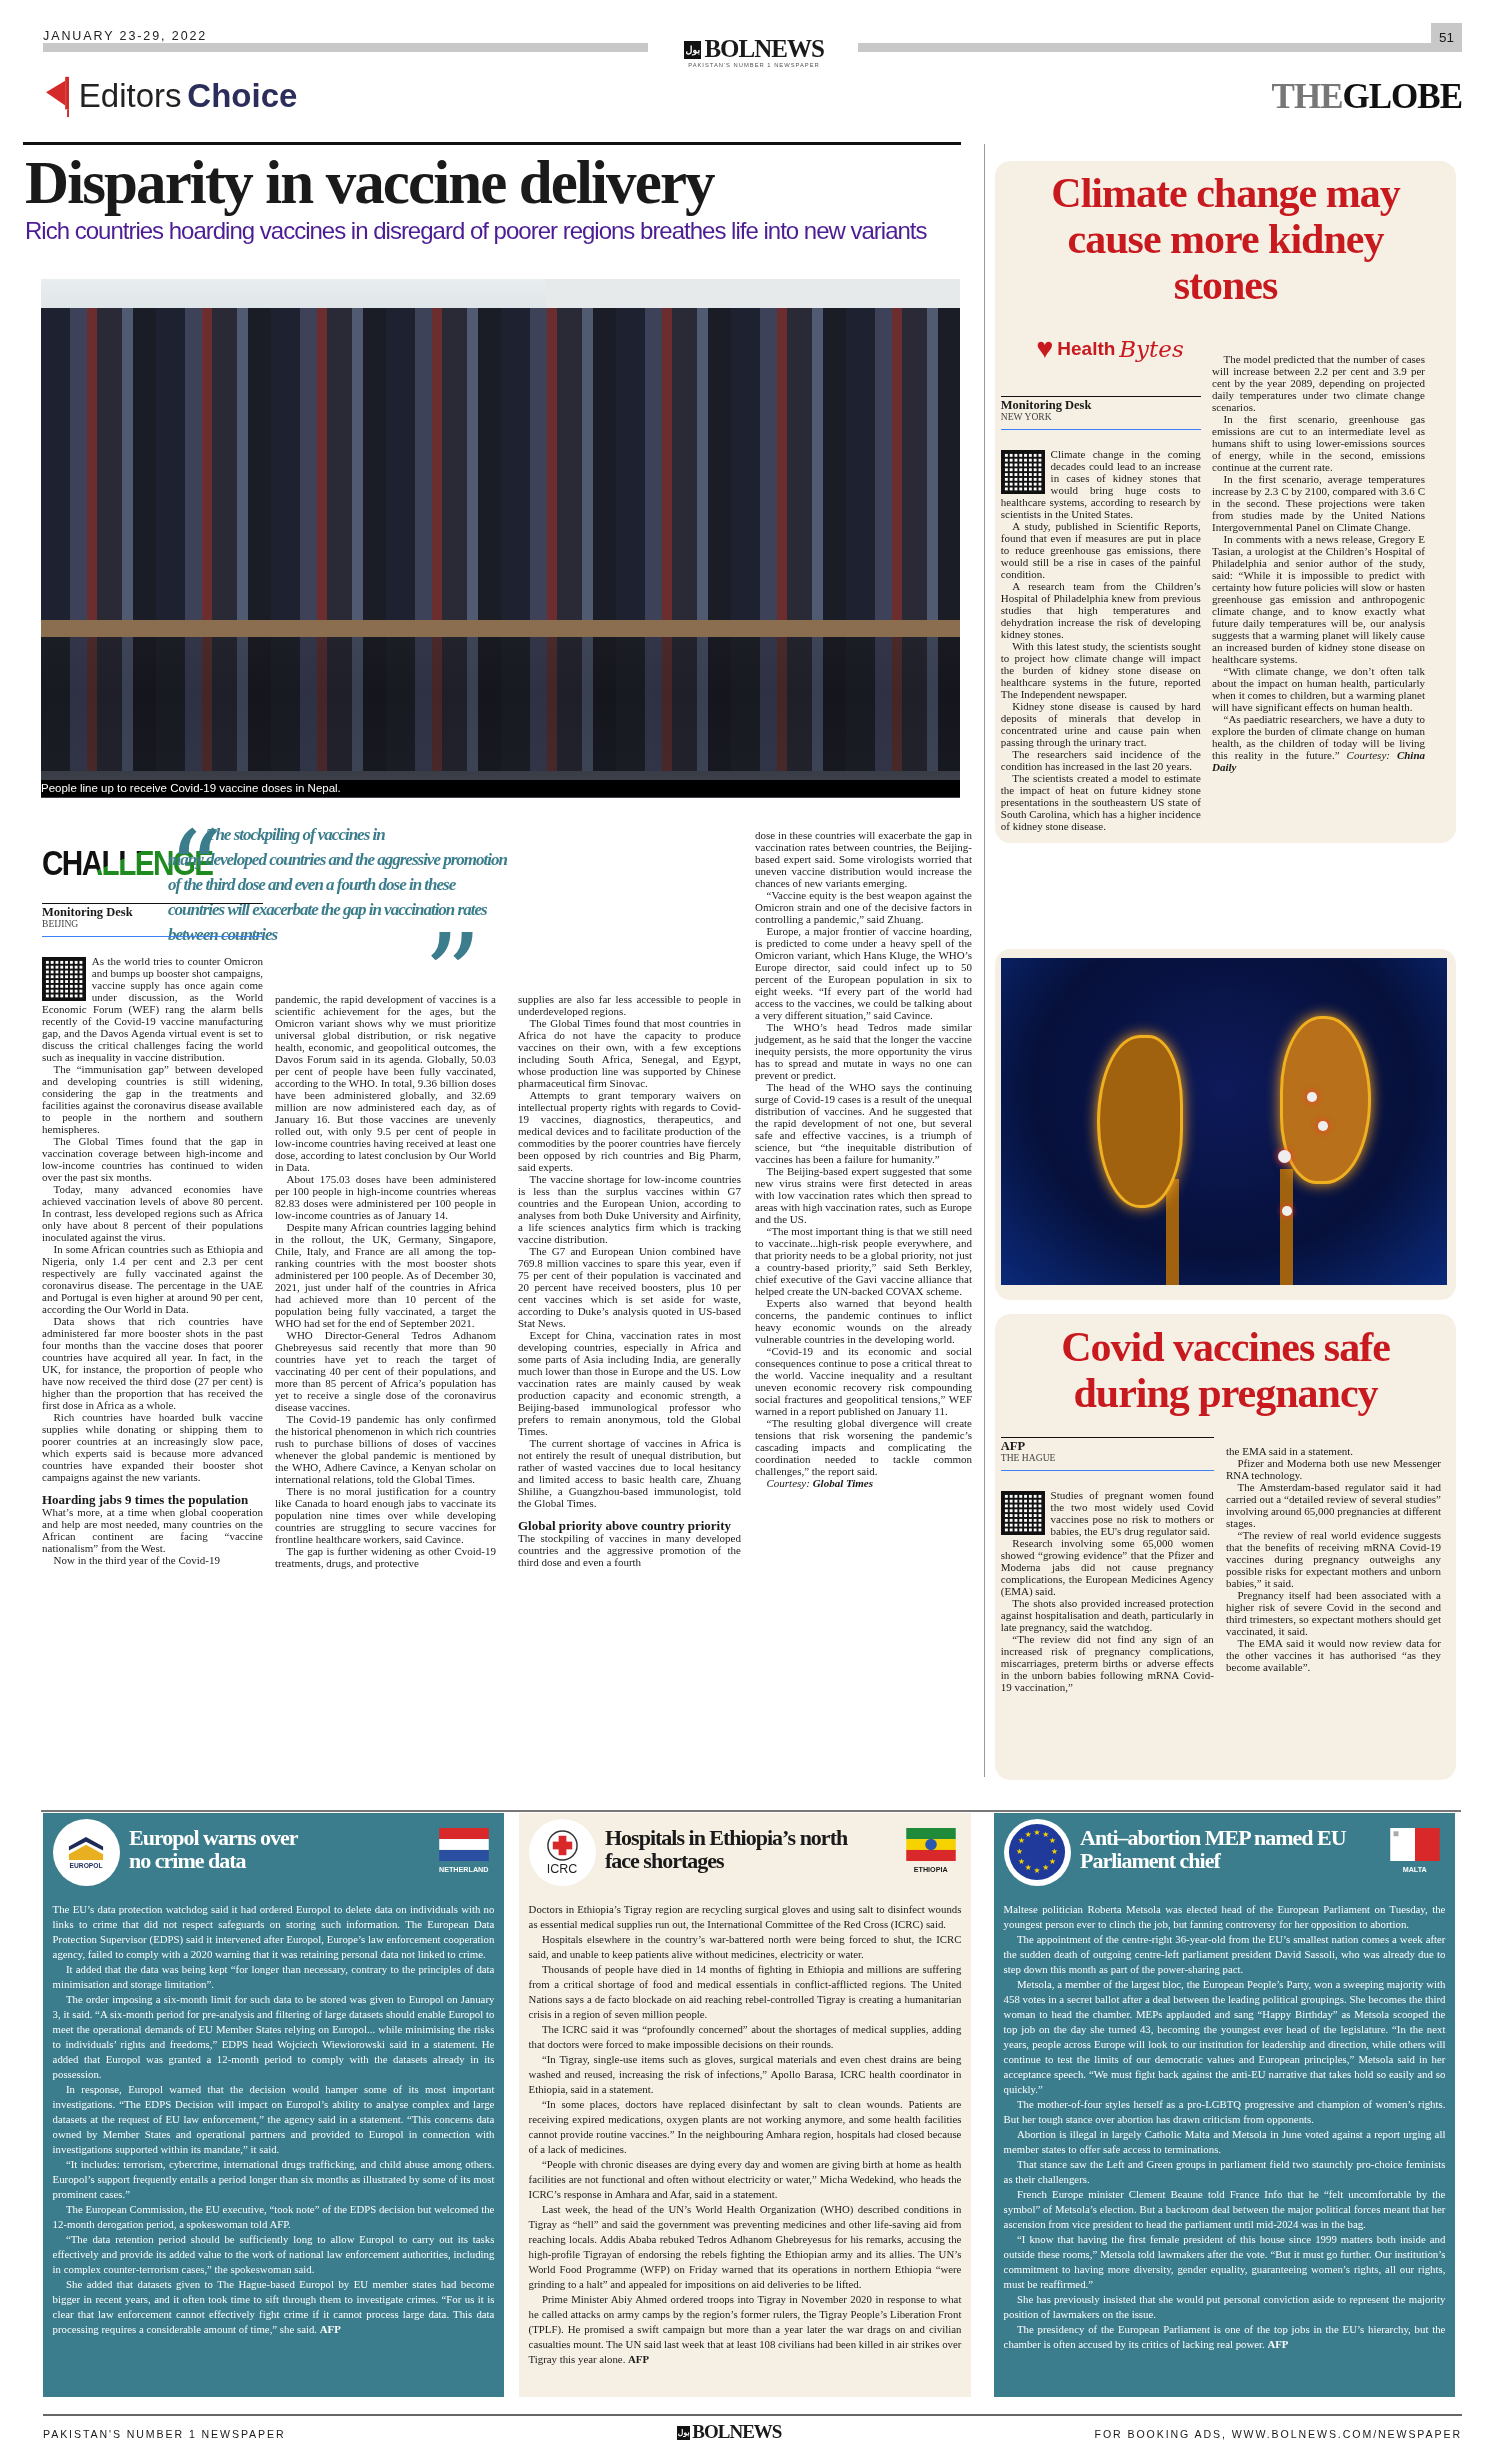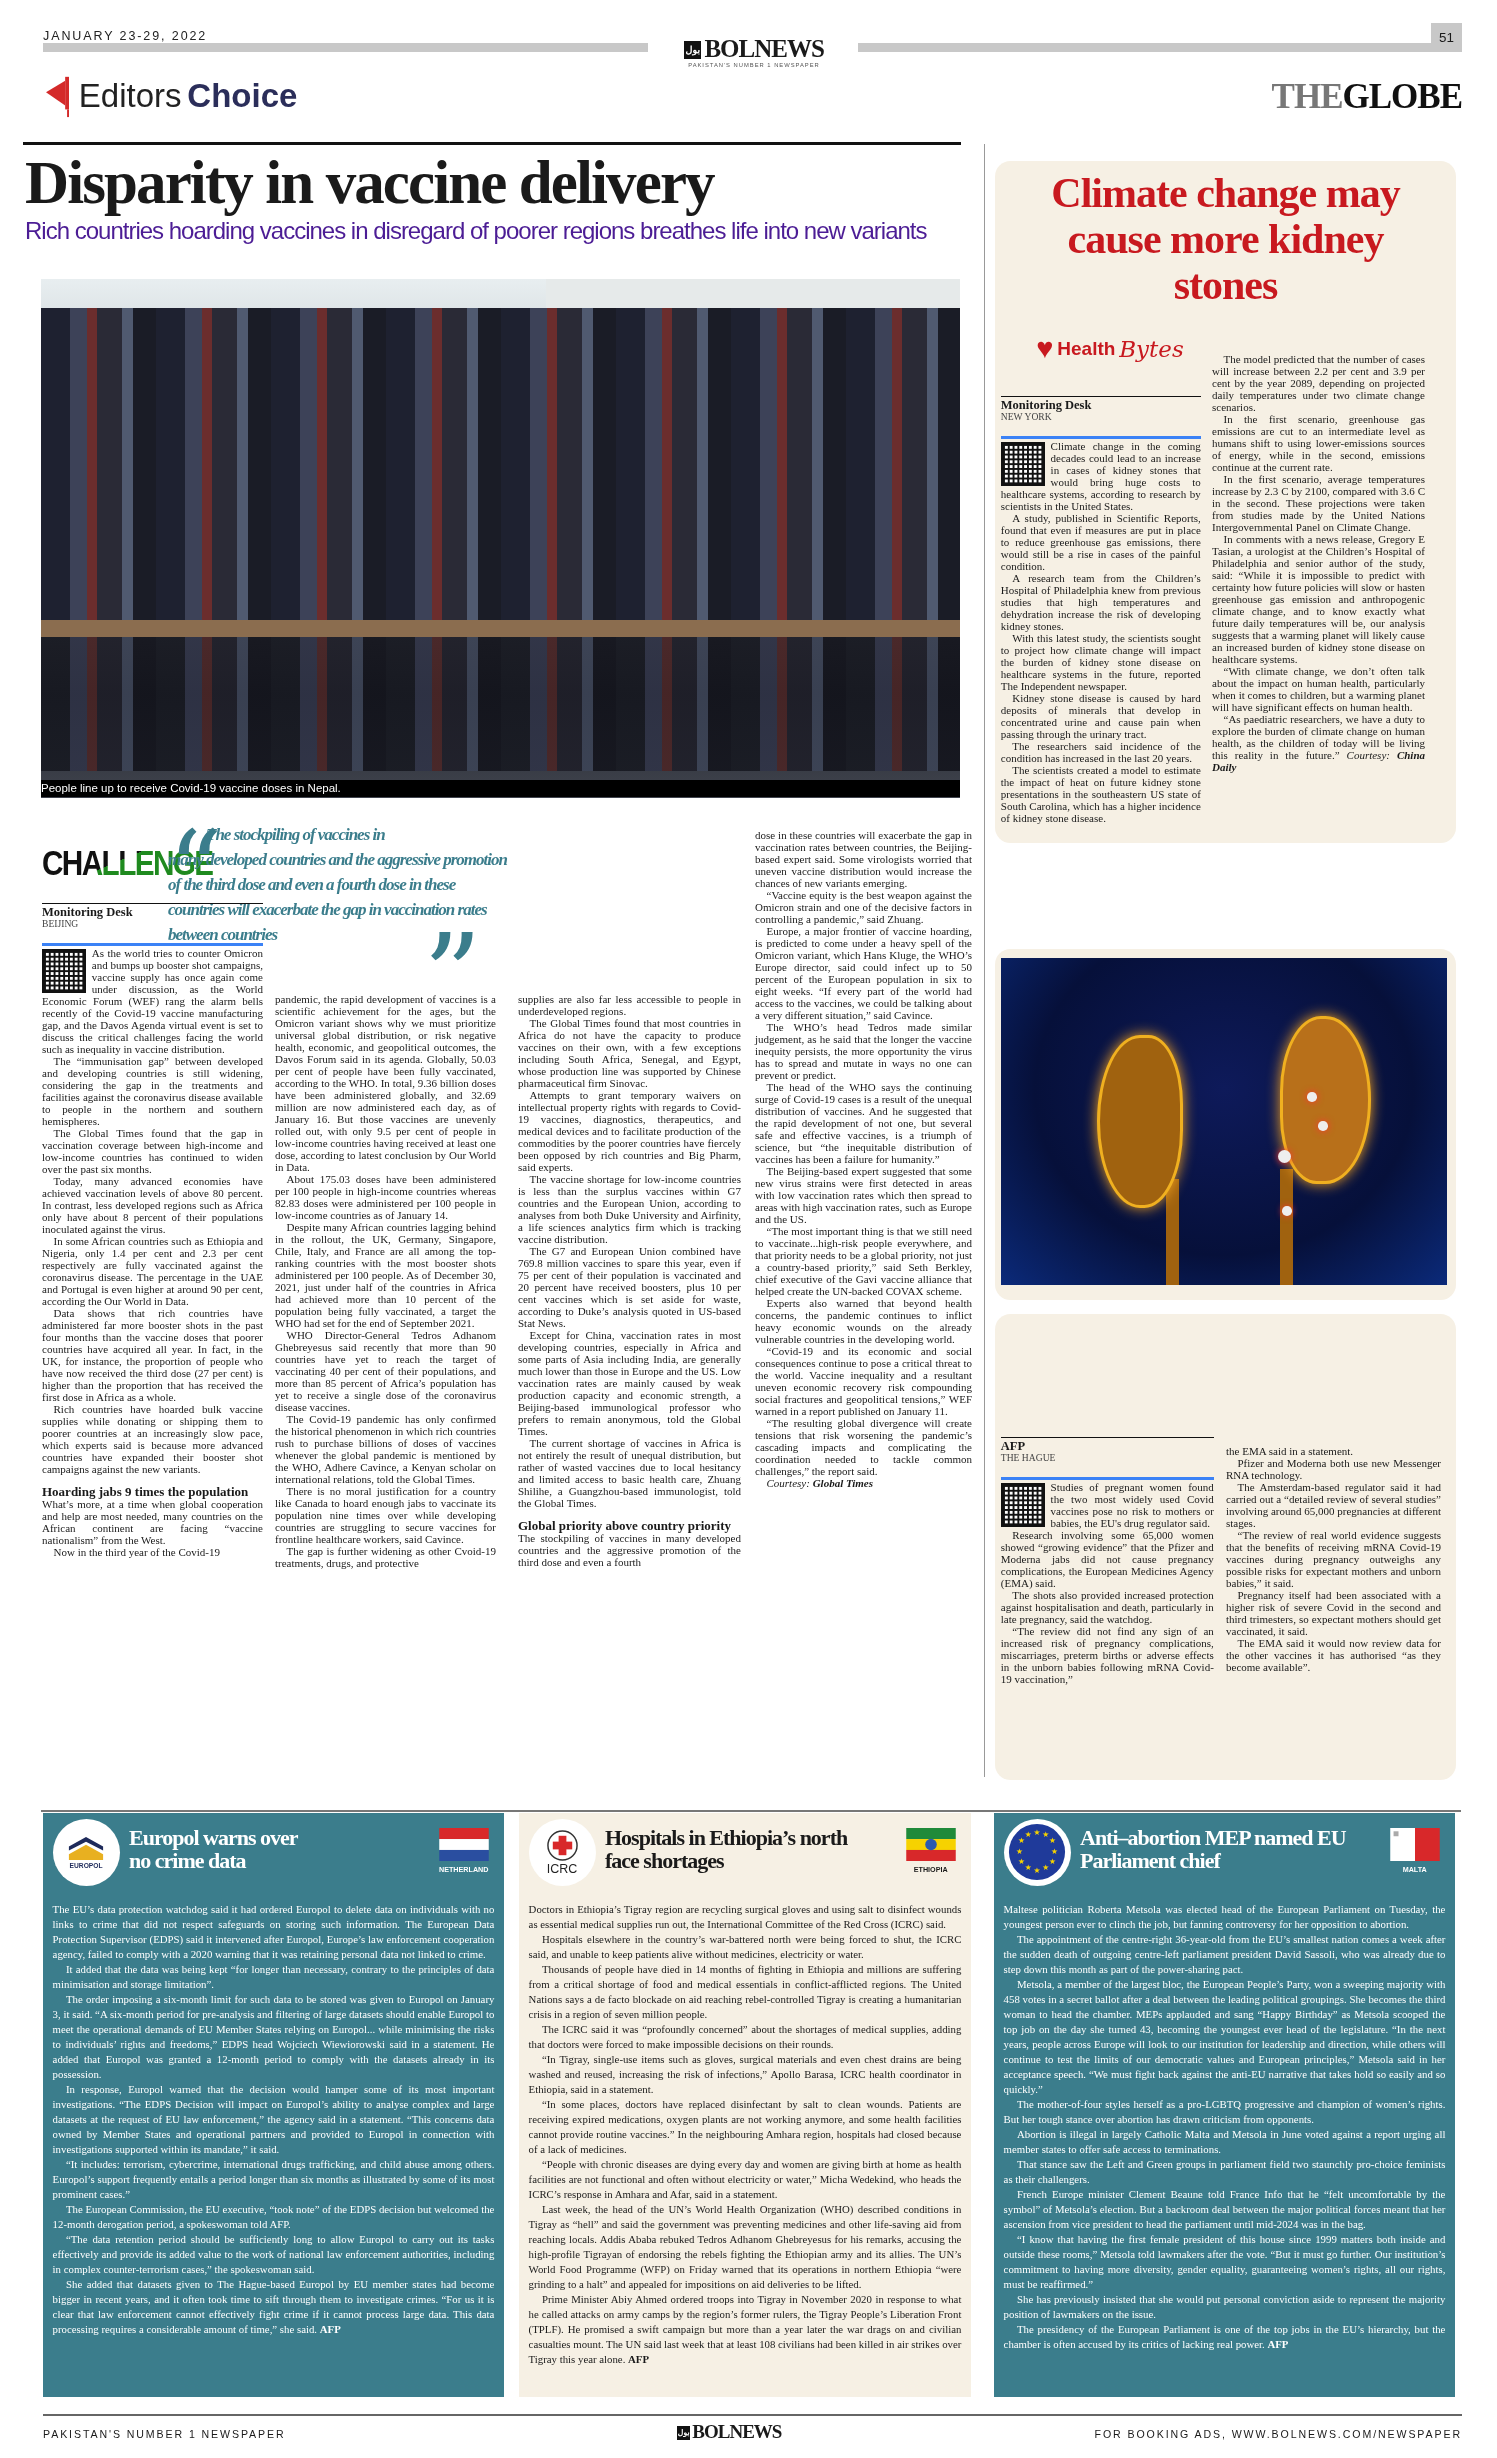--- a/index.html
+++ b/index.html
@@ -35,21 +35,21 @@
 
 .challenge{left:42px;top:843px;font-size:35px;font-weight:bold;font-family:"Liberation Sans",sans-serif;letter-spacing:-1.9px;transform:scaleX(.85);transform-origin:left;background:linear-gradient(160deg,#111 45%,#1f8a1f 45%);-webkit-background-clip:text;color:transparent}
 .pull{left:168px;top:822px;width:346px}
 .pull .q1{position:absolute;left:0;top:-3.8px;font-size:106px;color:#3b7d8c;line-height:1;font-family:"DejaVu Serif",serif}
 .pull .q2{position:absolute;left:255px;top:96px;font-size:115px;color:#3b7d8c;line-height:1;font-family:"DejaVu Serif",serif}
 .pull .qt{position:relative;font-size:17px;line-height:25px;font-style:italic;font-weight:bold;color:#3b7d8c;font-family:"Liberation Serif",serif;letter-spacing:-1px}
 .pull .qt .l1{padding-left:38px;display:block}
 
 .byline{border-top:1.9px solid #111;padding-top:1.9px}
 .byline .desk{font-weight:bold;font-size:12.5px}
-.byline .loc{font-size:9.6px;color:#444;border-bottom:3px solid #3b82f6;padding-bottom:13px;margin-bottom:1px}
+.byline .loc{font-size:9.6px;color:#444;border-bottom:1px solid #3b82f6;padding-bottom:6px;margin-bottom:18px}
 .qr{float:left;width:44px;height:44px;margin:1.9px 5.8px 1.9px 0;background:
  linear-gradient(90deg,#111 1.9px,transparent 1.9px) 0 0/4.8px 4.8px,
  linear-gradient(#111 1.9px,transparent 1.9px) 0 0/4.8px 4.8px,#fff;border:2.9px solid #111}
 .col{font-size:11px;line-height:12px;text-align:justify;color:#1a1a1a}
 .col p{text-indent:11.5px}
 .col p.ni{text-indent:0}
 .col h4{font-size:13px;margin-top:11px}
 .col i{font-style:italic}
 .col b{font-weight:bold}
 
@@ -221,20 +221,21 @@
     <div class="u2"></div>
   <div class="k1"></div>
     <div class="k2"></div>
   <div class="st" style="left:306px;top:134px"></div>
   <div class="st" style="left:317px;top:163px"></div>
   <div class="st" style="left:277px;top:192px;width:13.4px;height:13.4px"></div>
   <div class="st" style="left:281px;top:248px"></div>
 </div>
 
 <div class="abs panel p2">
+  <div class="redhead" style="font-size:42px;line-height:46px;padding:9.6px 9.6px 0">Covid vaccines safe during pregnancy</div>
   <div class="col" style="position:absolute;left:5.8px;top:123px;width:213px">
     <div class="byline">
       <div class="desk">AFP</div>
       <div class="loc">THE HAGUE</div>
     </div>
     <div class="qr"></div>
     <p class="ni">Studies of pregnant women found the two most widely used Covid vaccines pose no risk to mothers or babies, the EU's drug regulator said.</p>
     <p>Research involving some 65,000 women showed “growing evidence” that the Pfizer and Moderna jabs did not cause pregnancy complications, the European Medicines Agency (EMA) said.</p>
     <p>The shots also provided increased protection against hospitalisation and death, particularly in late pregnancy, said the watchdog.</p>
     <p>“The review did not find any sign of an increased risk of pregnancy complications, miscarriages, preterm births or adverse effects in the unborn babies following mRNA Covid-19 vaccination,”</p>

